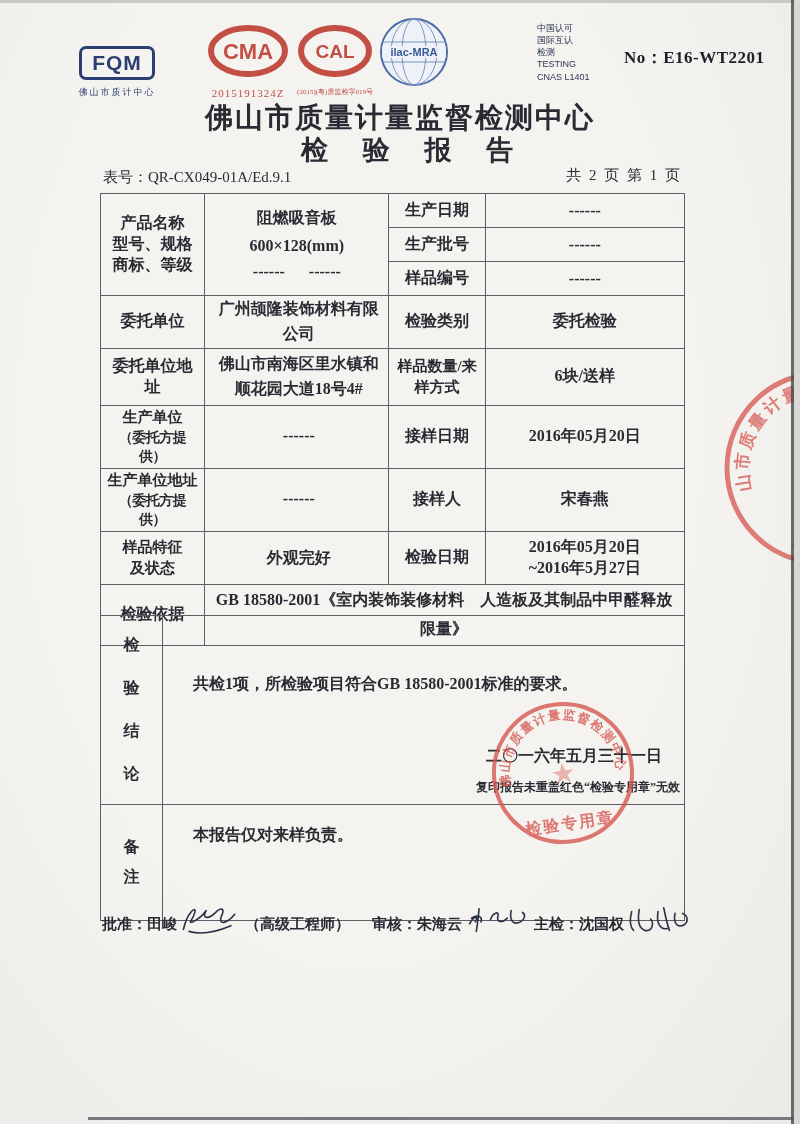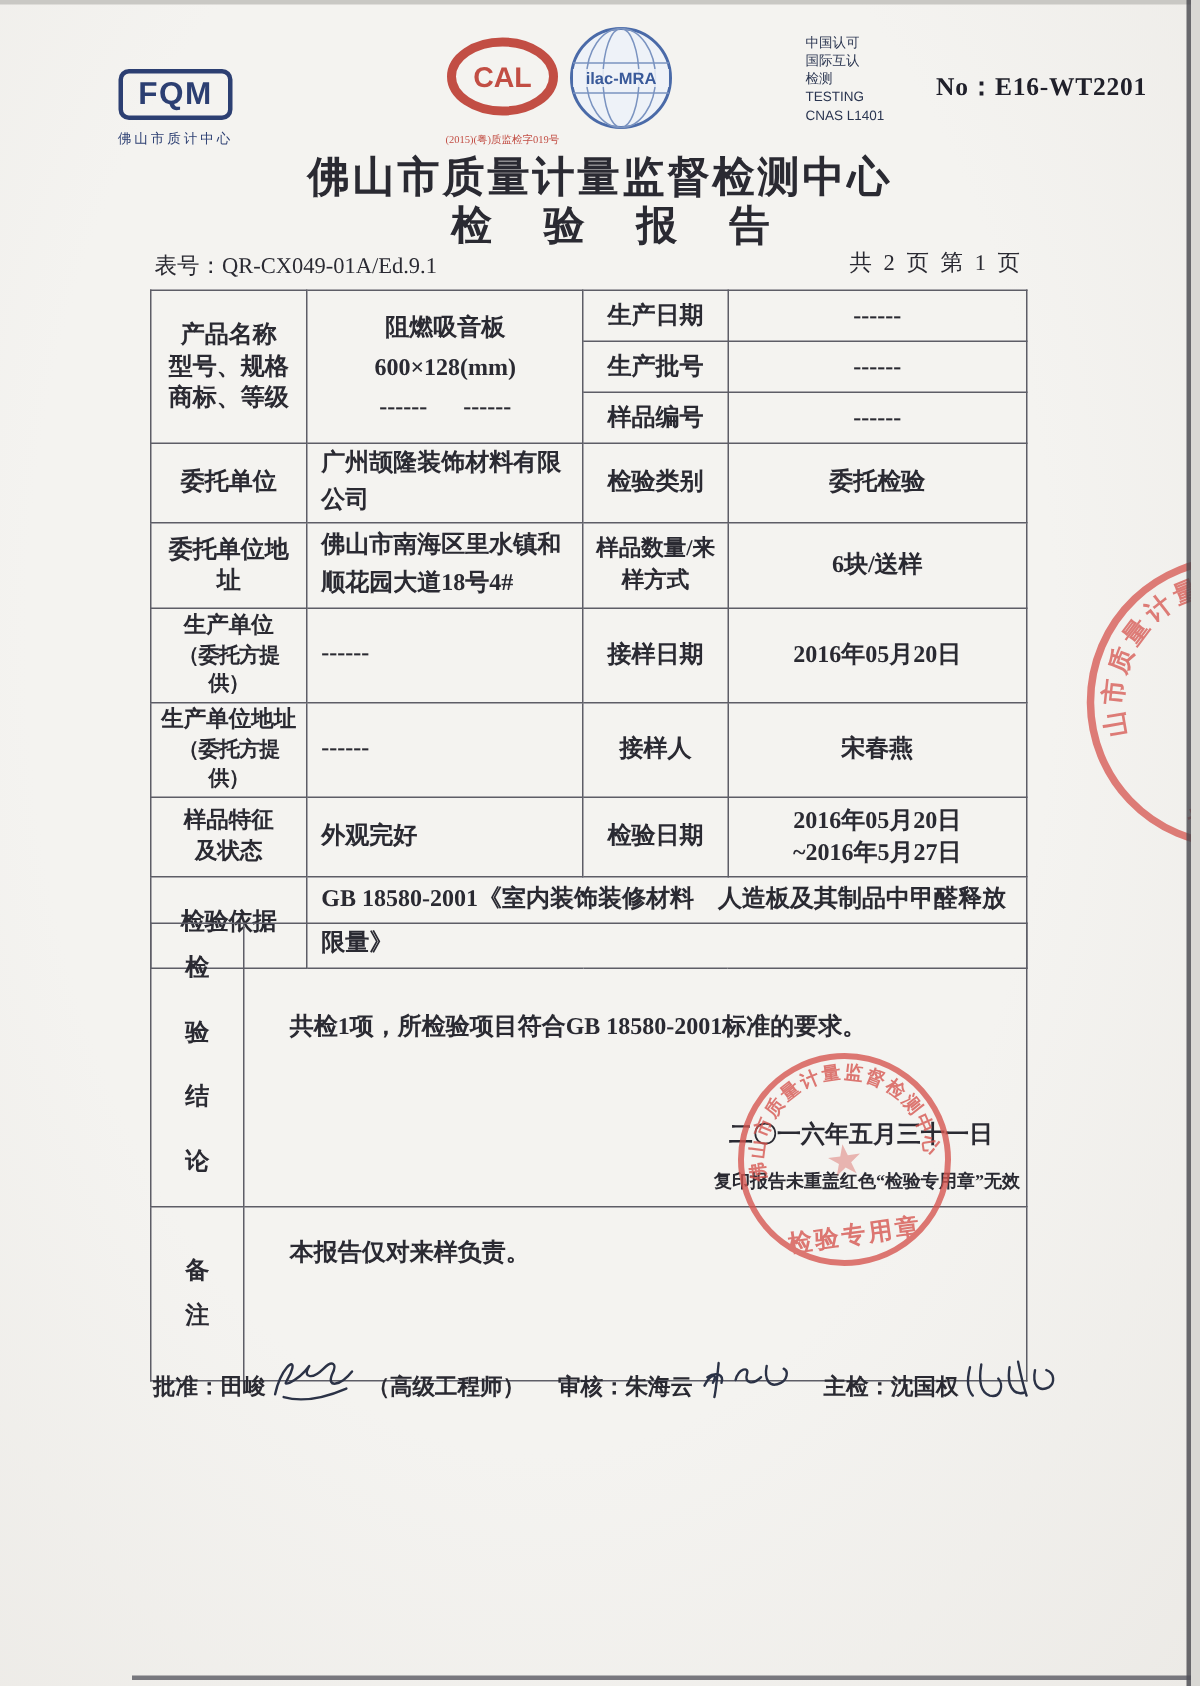--- a/index.html
+++ b/index.html
@@ -34,57 +34,64 @@
   .form-no{position:absolute;left:103px;top:168px;font-size:15px;}
   .pagination{position:absolute;right:118px;top:166px;font-size:15px;letter-spacing:2px;}
 
   
   table{border-collapse:collapse;table-layout:fixed;padding-left:36px;}
   td{border:1px solid #5d5d66;vertical-align:middle;padding:1px 5px;font-weight:bold;font-size:16px;}
   .t1{position:absolute;left:100px;top:193px;width:585px;}
   .t2{position:absolute;left:100px;top:615px;width:585px;}
   .lab{text-align:center;}
   .lab .sub{font-size:14px;letter-spacing:-.5px;}
-  .vleft{text-align:left;padding-left:9px;line-height:1.55;}
+  .vleft{text-align:center;padding-left:9px;line-height:1.55;}
   .vcent{text-align:center;}
   .pre{white-space:pre;}
   .h34{height:34px;} .h48{height:48px;} .h57{height:57px;} .h52{height:52px;} .h53{height:53px;}
   .smalllab{font-size:15px;line-height:1.4;}
   .basis-val{line-height:1.8;padding-right:10px;}
   .vlab{width:62px;text-align:center;}
   .vstack{display:flex;flex-direction:column;align-items:center;justify-content:space-between;height:150px;padding:6px 0;margin:0 auto;}
   .vstack2{display:flex;flex-direction:column;align-items:center;justify-content:center;gap:9px;height:100%;}
   .concl-cell{position:relative;height:186px;}
   .concl-text{position:absolute;left:30px;top:58px;font-size:16px;font-weight:bold;}
   .concl-date{position:absolute;right:22px;top:130px;font-size:16px;font-weight:bold;white-space:nowrap;}
   .concl-note{position:absolute;right:4px;top:163px;font-size:12px;font-weight:bold;white-space:nowrap;}
   .remark-cell{height:94px;vertical-align:top;padding-top:20px;padding-left:30px;text-align:left;}
 
   
   .footer{position:absolute;left:102px;top:900px;width:640px;height:48px;display:flex;align-items:center;
     font-size:15px;font-weight:bold;white-space:nowrap;}
   .sig{margin:0 4px 8px 2px;}
-  .gap1{margin-left:15px;} .gap2{margin-left:22px;}
+  .gap1{margin-left:0;} .gap2{margin-left:22px;}
 
   
   .stamp-center{position:absolute;left:478px;top:688px;pointer-events:none;}
   .stamp-edge{position:absolute;left:702px;top:348px;pointer-events:none;}
   .stamp-text{font-family:"Liberation Serif","DejaVu Serif",serif;}
 </style>
 </head>
 <body>
 
 <div class="page">
 
   <div class="hdr">
     <div class="fqm">
       <div class="fqm-box">FQM</div>
       <div class="fqm-cap">佛山市质计中心</div>
     </div>
 
+    <div class="cma">
+      <svg width="86" height="56" viewBox="0 0 86 56">
+        <ellipse cx="43" cy="27" rx="37" ry="23" fill="none" stroke="#c24e44" stroke-width="6"></ellipse>
+        <text x="43" y="35" text-anchor="middle" font-size="22" font-weight="bold" fill="#c24e44" font-family="Liberation Sans, sans-serif">CMA</text>
+      </svg>
+      <div class="logo-cap" style="font-size:11px;letter-spacing:1px;">2015191324Z</div>
+    </div>
 
     <div class="cal">
       <svg width="86" height="56" viewBox="0 0 86 56">
         <ellipse cx="43" cy="27" rx="34" ry="23" fill="none" stroke="#c24e44" stroke-width="6"></ellipse>
         <text x="43" y="34" text-anchor="middle" font-size="19" font-weight="bold" fill="#c24e44" font-family="Liberation Sans, sans-serif">CAL</text>
       </svg>
       <div class="logo-cap" style="font-size:7px;">(2015)(粤)质监检字019号</div>
     </div>
 
     <div class="ilac">

